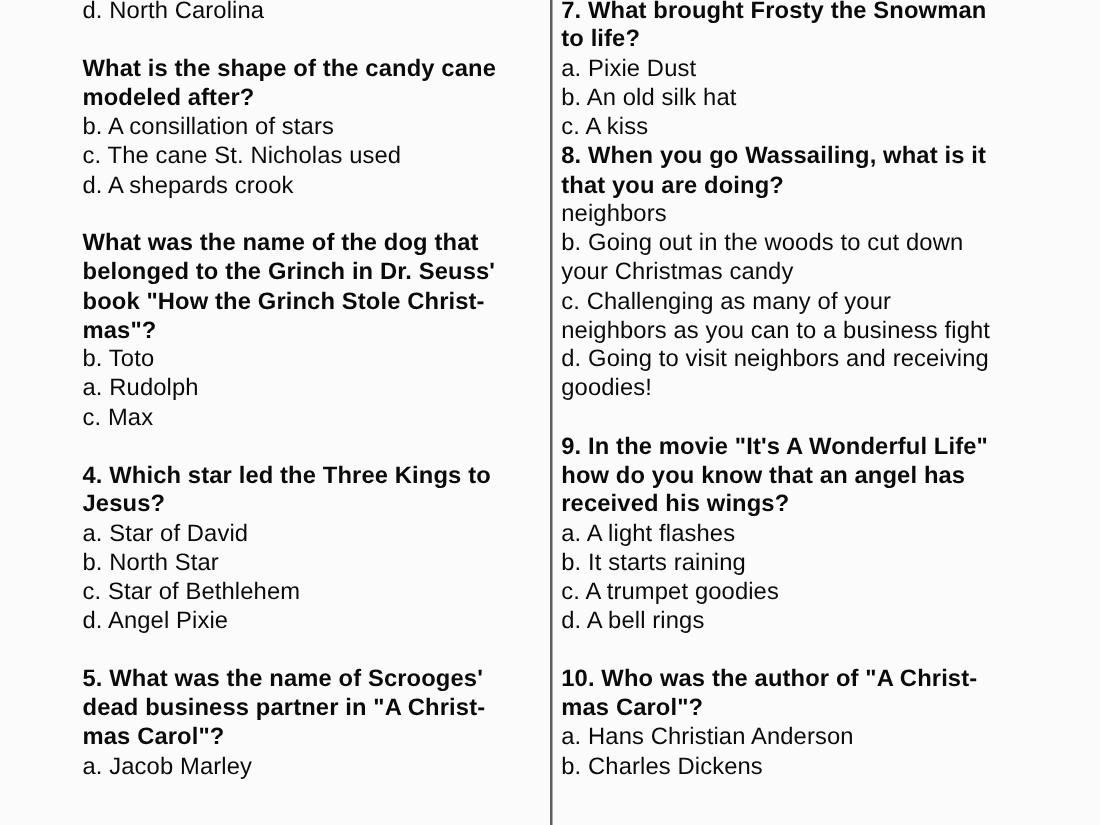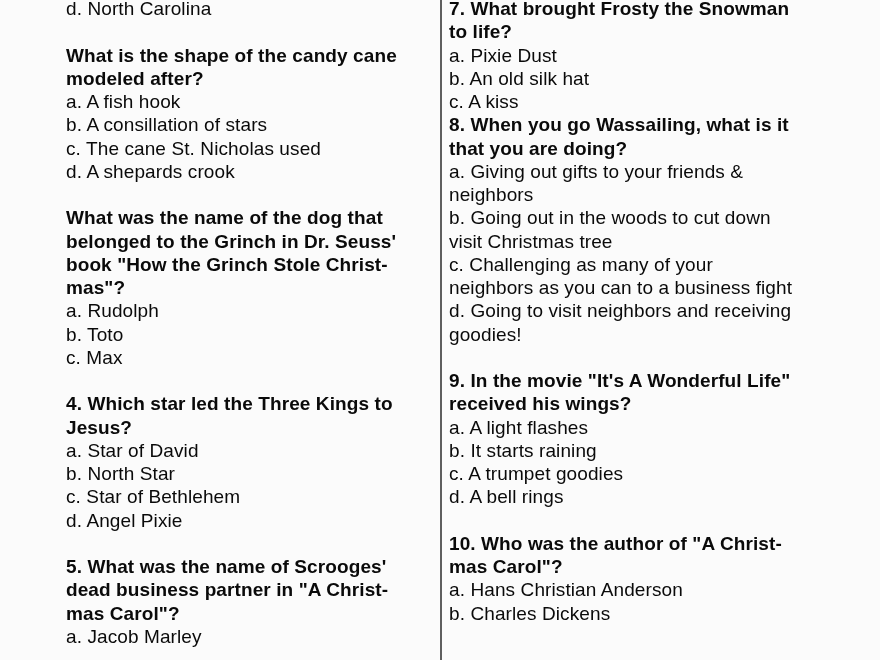--- a/index.html
+++ b/index.html
@@ -49,31 +49,30 @@
 </style>
 </head>
 <body>
 
 <div class="page">
   <div class="col col-left">
       <div class="line">d. North Carolina</div>
       <div class="line">&nbsp;</div>
       <div class="line bold">What is the shape of the candy cane</div>
       <div class="line bold">modeled after?</div>
-      <div class="line">a. A fish hook</div>
       <div class="line">b. A consillation of stars</div>
       <div class="line">c. The cane St. Nicholas used</div>
       <div class="line">d. A shepards crook</div>
       <div class="line">&nbsp;</div>
       <div class="line bold">What was the name of the dog that</div>
       <div class="line bold">belonged to the Grinch in Dr. Seuss'</div>
       <div class="line bold">book "How the Grinch Stole Christ-</div>
       <div class="line bold">mas"?</div>
+      <div class="line">b. Toto</div>
       <div class="line">a. Rudolph</div>
-      <div class="line">b. Toto</div>
       <div class="line">c. Max</div>
       <div class="line">&nbsp;</div>
       <div class="line bold">4. Which star led the Three Kings to</div>
       <div class="line bold">Jesus?</div>
       <div class="line">a. Star of David</div>
       <div class="line">b. North Star</div>
       <div class="line">c. Star of Bethlehem</div>
       <div class="line">d. Angel Pixie</div>
       <div class="line">&nbsp;</div>
       <div class="line bold">5. What was the name of Scrooges'</div>
@@ -83,30 +82,30 @@
     </div>
   <div class="divider"></div>
   <div class="col col-right">
       <div class="line bold">7. What brought Frosty the Snowman</div>
       <div class="line bold">to life?</div>
       <div class="line">a. Pixie Dust</div>
       <div class="line">b. An old silk hat</div>
       <div class="line">c. A kiss</div>
       <div class="line bold">8. When you go Wassailing, what is it</div>
       <div class="line bold">that you are doing?</div>
-      <div class="line">a. Giving out gifts to your friends &amp;</div>
       <div class="line">neighbors</div>
       <div class="line">b. Going out in the woods to cut down</div>
-      <div class="line">visit Christmas tree</div>
+      <div class="line">your Christmas candy</div>
       <div class="line">c. Challenging as many of your</div>
       <div class="line">neighbors as you can to a business fight</div>
       <div class="line">d. Going to visit neighbors and receiving</div>
       <div class="line">goodies!</div>
       <div class="line">&nbsp;</div>
       <div class="line bold">9. In the movie "It's A Wonderful Life"</div>
+      <div class="line bold">how do you know that an angel has</div>
       <div class="line bold">received his wings?</div>
       <div class="line">a. A light flashes</div>
       <div class="line">b. It starts raining</div>
       <div class="line">c. A trumpet goodies</div>
       <div class="line">d. A bell rings</div>
       <div class="line">&nbsp;</div>
       <div class="line bold">10. Who was the author of "A Christ-</div>
       <div class="line bold">mas Carol"?</div>
       <div class="line">a. Hans Christian Anderson</div>
       <div class="line">b. Charles Dickens</div>

